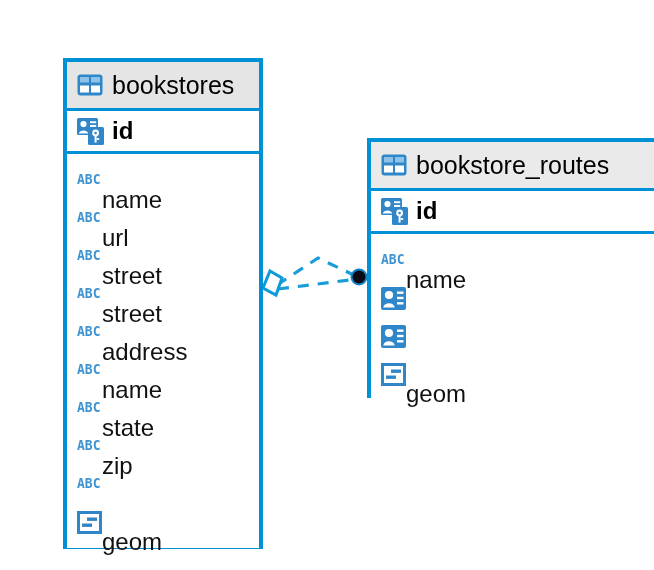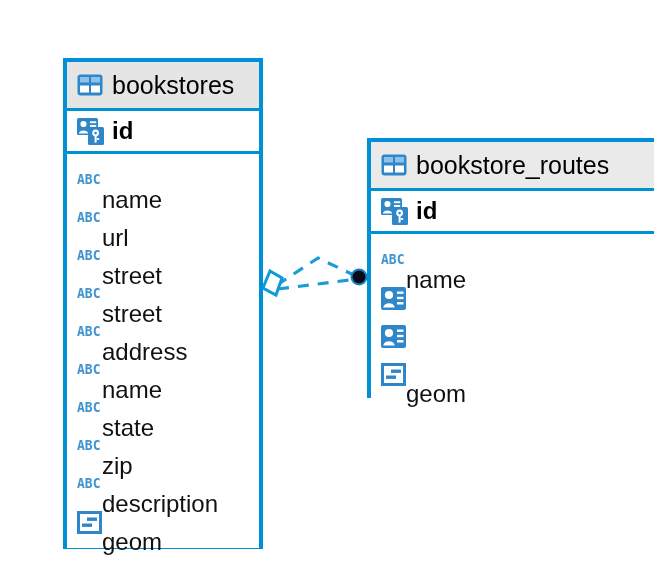--- a/index.html
+++ b/index.html
@@ -195,21 +195,20 @@
         <span class="icon icon-abc">
           <span class="abc-text">ABC</span>
         </span>
         <span class="field-label">zip</span>
       </div>
 
       <div class="field-row">
         <span class="icon icon-abc">
           <span class="abc-text">ABC</span>
         </span>
-        <span class="field-label">description</span>
       </div>
 
       <div class="field-row">
         <svg class="icon icon-geom" viewBox="0 0 25 23" xmlns="http://www.w3.org/2000/svg">
           <rect x="1.5" y="1.5" width="22" height="20" fill="#ffffff" stroke="#2f86c8" stroke-width="3"></rect>
           <rect x="10" y="6.5" width="10" height="3.4" fill="#2f86c8"></rect>
           <rect x="5" y="12.5" width="10" height="3.4" fill="#2f86c8"></rect>
         </svg>
         <span class="field-label">geom</span>
       </div>

